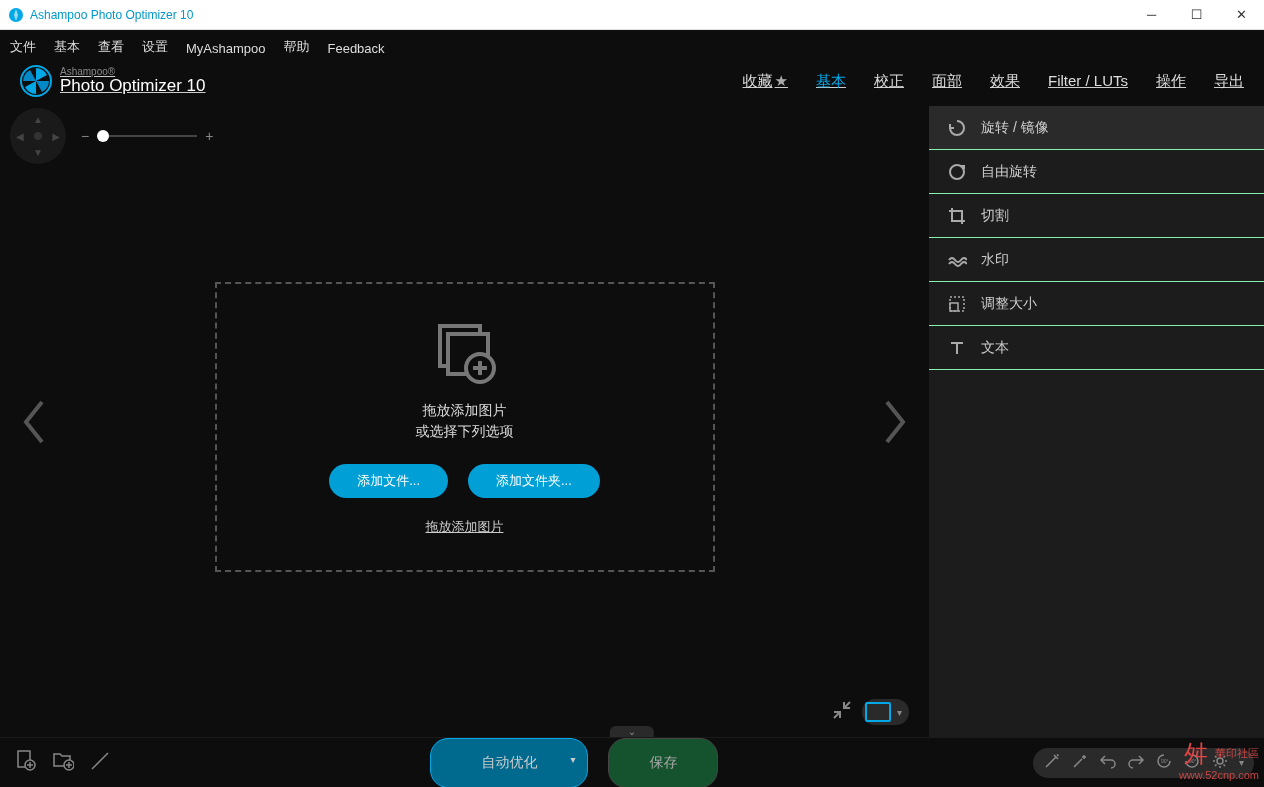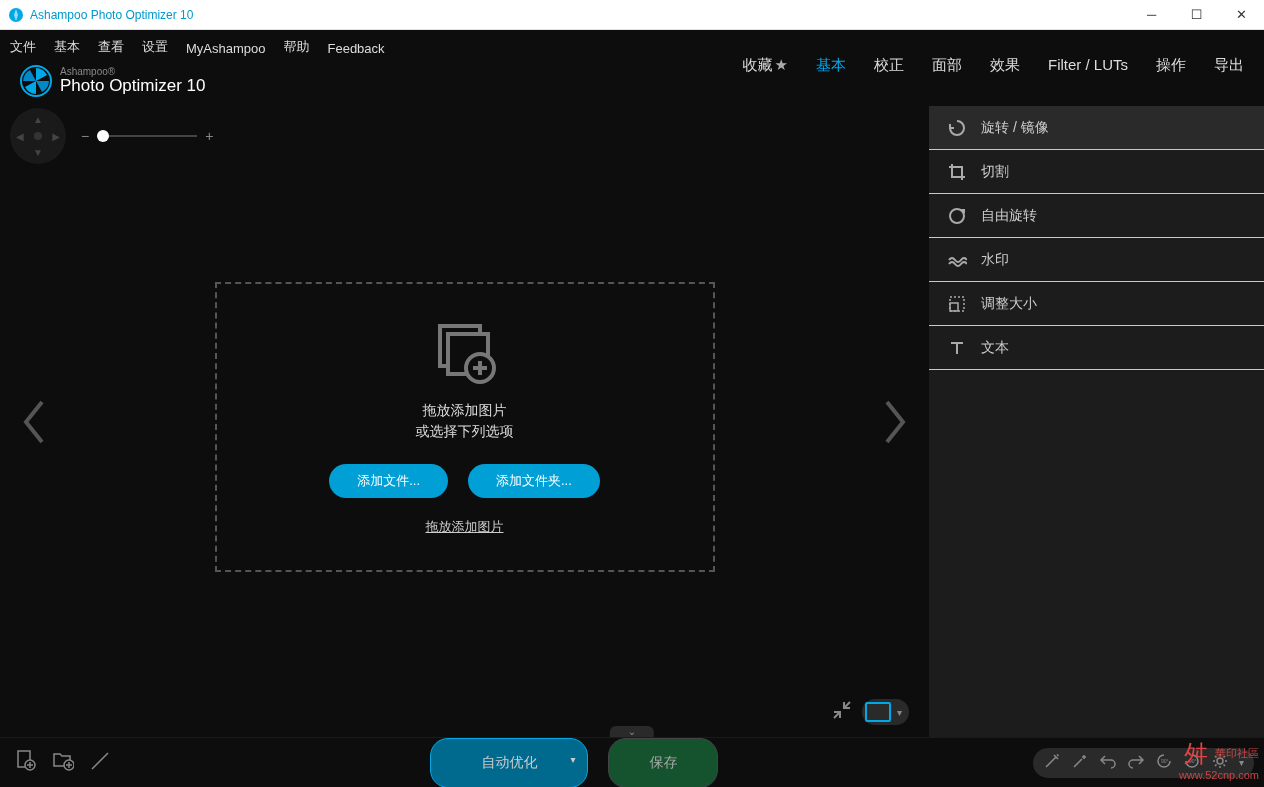--- a/index.html
+++ b/index.html
@@ -9,21 +9,21 @@
 .titlebar-icon { width: 16px; height: 16px; margin-right: 6px; }
 .titlebar-text { font-size: 12px; color: #0099cc; flex: 1; }
 .win-controls { display: flex; }
 .win-btn { width: 45px; height: 30px; display: flex; align-items: center; justify-content: center; color: #333; font-size: 13px; }
 
 .app { height: 757px; background: #0d0d0d; display: flex; flex-direction: column; color: #ccc; }
 
 .menubar { height: 26px; background: #0d0d0d; display: flex; align-items: flex-end; padding-left: 10px; gap: 18px; font-size: 13px; }
 .menubar span { color: #ddd; cursor: pointer; }
 
-.header { height: 50px; display: flex; padding: 0 20px; }
+.header { height: 50px; display: flex; align-items: center; padding: 0 20px; text-decoration: underline; }
 .logo-wrap { display: flex; align-items: center; gap: 8px; }
 .logo-icon { width: 32px; height: 32px; }
 .logo-text { display: flex; flex-direction: column; line-height: 1.1; }
 .logo-brand { font-size: 10px; color: #888; }
 .logo-title { font-size: 17px; color: #fff; font-weight: 300; }
 .header-tabs { margin-left: auto; display: flex; gap: 28px; font-size: 15px; }
 .header-tab { color: #ddd; cursor: pointer; }
 .header-tab.active { color: #00a8e8; }
 .fav-star { color: #aaa; margin-left: 2px; }
 
@@ -207,33 +207,33 @@
             <svg width="20" height="20" viewBox="0 0 20 20">
               <path d="M10 3 A7 7 0 1 1 3 10" stroke="#aaa" stroke-width="2" fill="none"></path>
               <path d="M3 6 L3 10 L7 10" stroke="#aaa" stroke-width="2" fill="none"></path>
             </svg>
           </span>
         <span class="side-label">旋转 / 镜像</span>
       </div>
       <div class="side-item">
         <span class="side-icon">
             <svg width="20" height="20" viewBox="0 0 20 20">
-              <path d="M5 2 L5 15 L18 15 M2 5 L15 5 L15 18" stroke="#aaa" stroke-width="2" fill="none"></path>
-            </svg>
-          </span>
-        <span class="side-label">切割</span>
-      </div>
-      <div class="side-item">
-        <span class="side-icon">
-            <svg width="20" height="20" viewBox="0 0 20 20">
               <circle cx="10" cy="10" r="7" stroke="#aaa" stroke-width="2" fill="none"></circle>
               <path d="M14 4 L17 4 L17 7" stroke="#aaa" stroke-width="2" fill="none"></path>
             </svg>
           </span>
         <span class="side-label">自由旋转</span>
+      </div>
+      <div class="side-item">
+        <span class="side-icon">
+            <svg width="20" height="20" viewBox="0 0 20 20">
+              <path d="M5 2 L5 15 L18 15 M2 5 L15 5 L15 18" stroke="#aaa" stroke-width="2" fill="none"></path>
+            </svg>
+          </span>
+        <span class="side-label">切割</span>
       </div>
       <div class="side-item">
         <span class="side-icon">
             <svg width="20" height="20" viewBox="0 0 20 20">
               <path d="M2 10 Q5 6 8 10 T14 10 T20 10" stroke="#aaa" stroke-width="2" fill="none"></path>
               <path d="M2 14 Q5 10 8 14 T14 14 T20 14" stroke="#aaa" stroke-width="2" fill="none"></path>
             </svg>
           </span>
         <span class="side-label">水印</span>
       </div>

